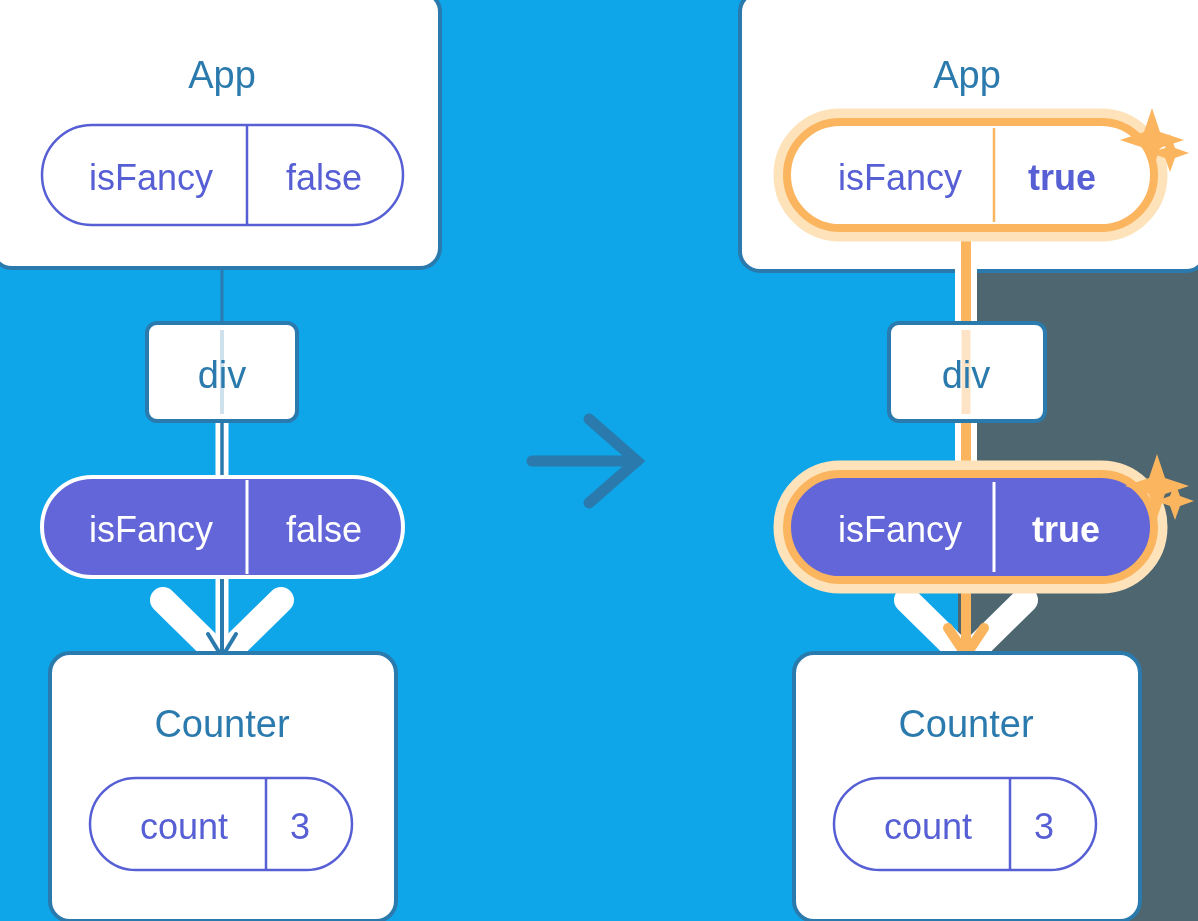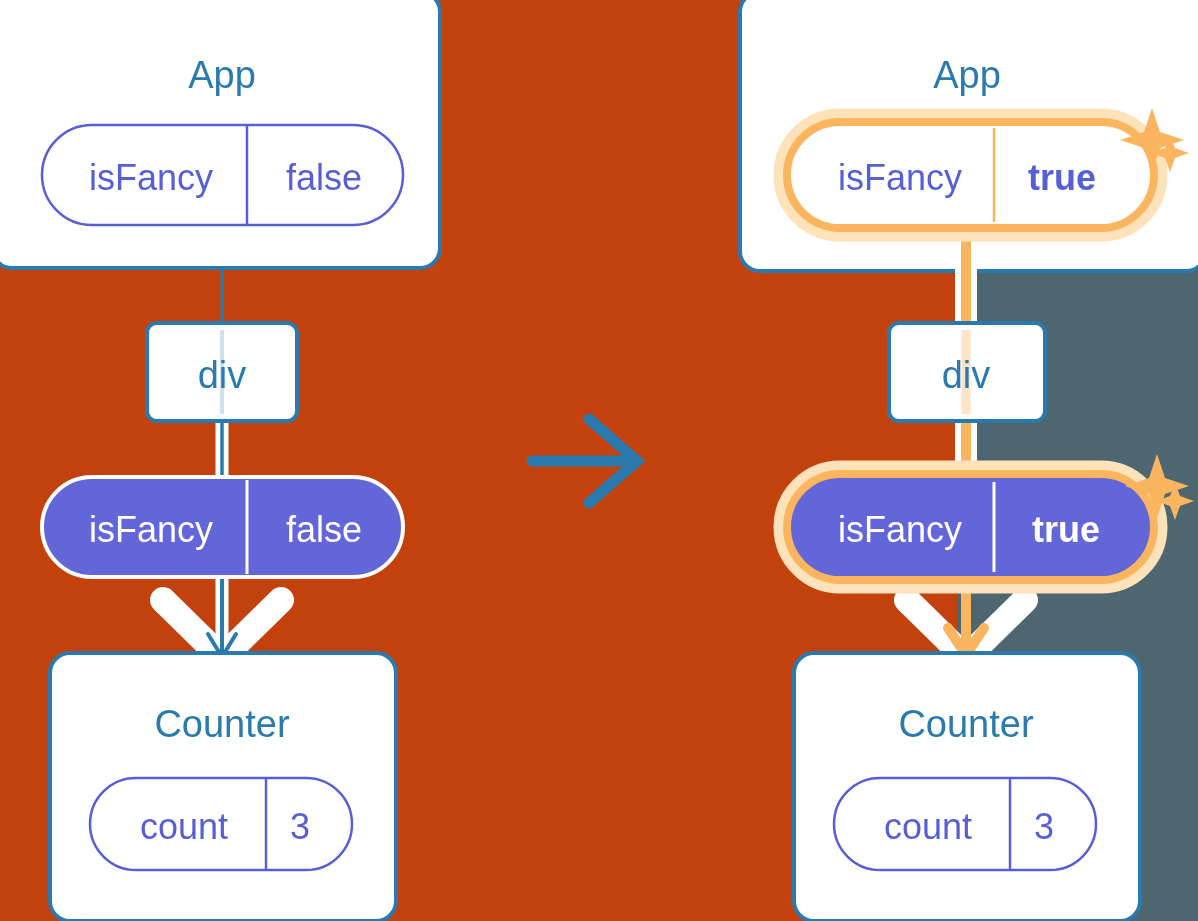--- a/index.html
+++ b/index.html
@@ -10,21 +10,21 @@
   body {
     width: 1198px;
     height: 921px;
     overflow: hidden;
     font-family: "Liberation Sans", sans-serif;
   }
   #stage {
     position: relative;
     width: 958px;
     height: 921px;
-    background: #c2410c;
+    background: #0ea5e9;
   }
   #stage svg {
     display: block;
   }
   .lbl {
     font-family: "Liberation Sans", sans-serif;
   }
 </style>
 </head>
 <body>

